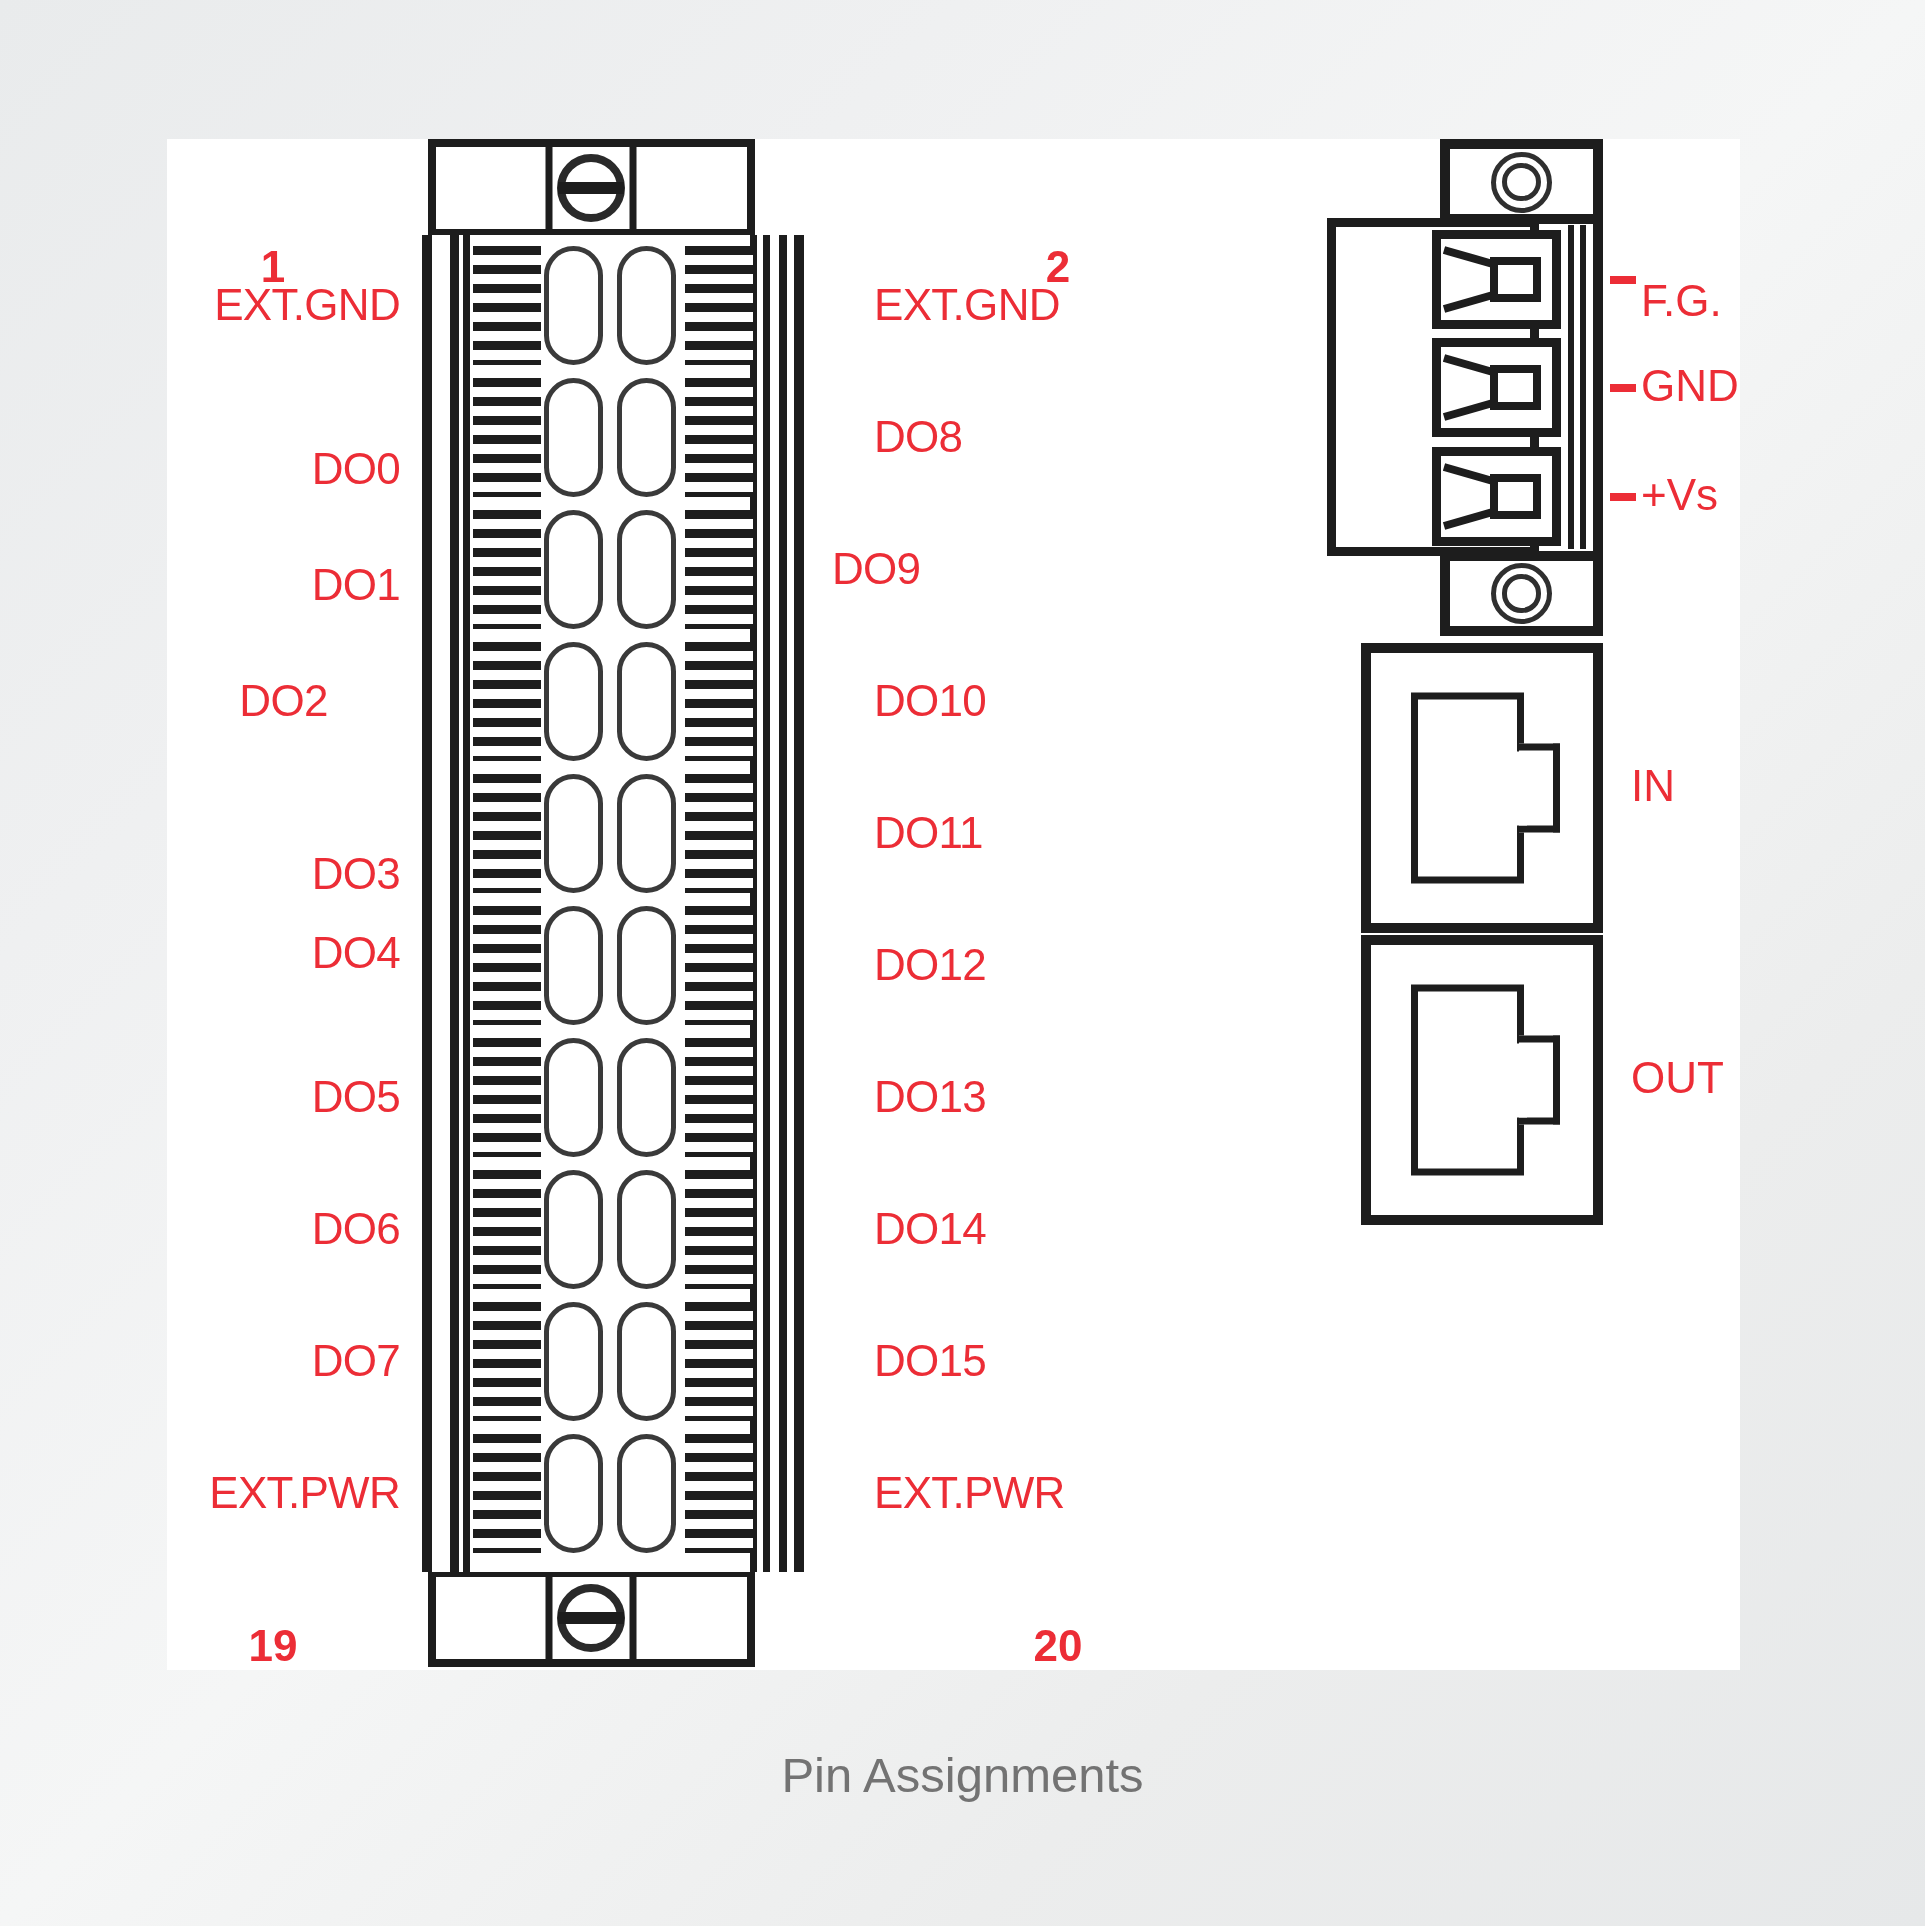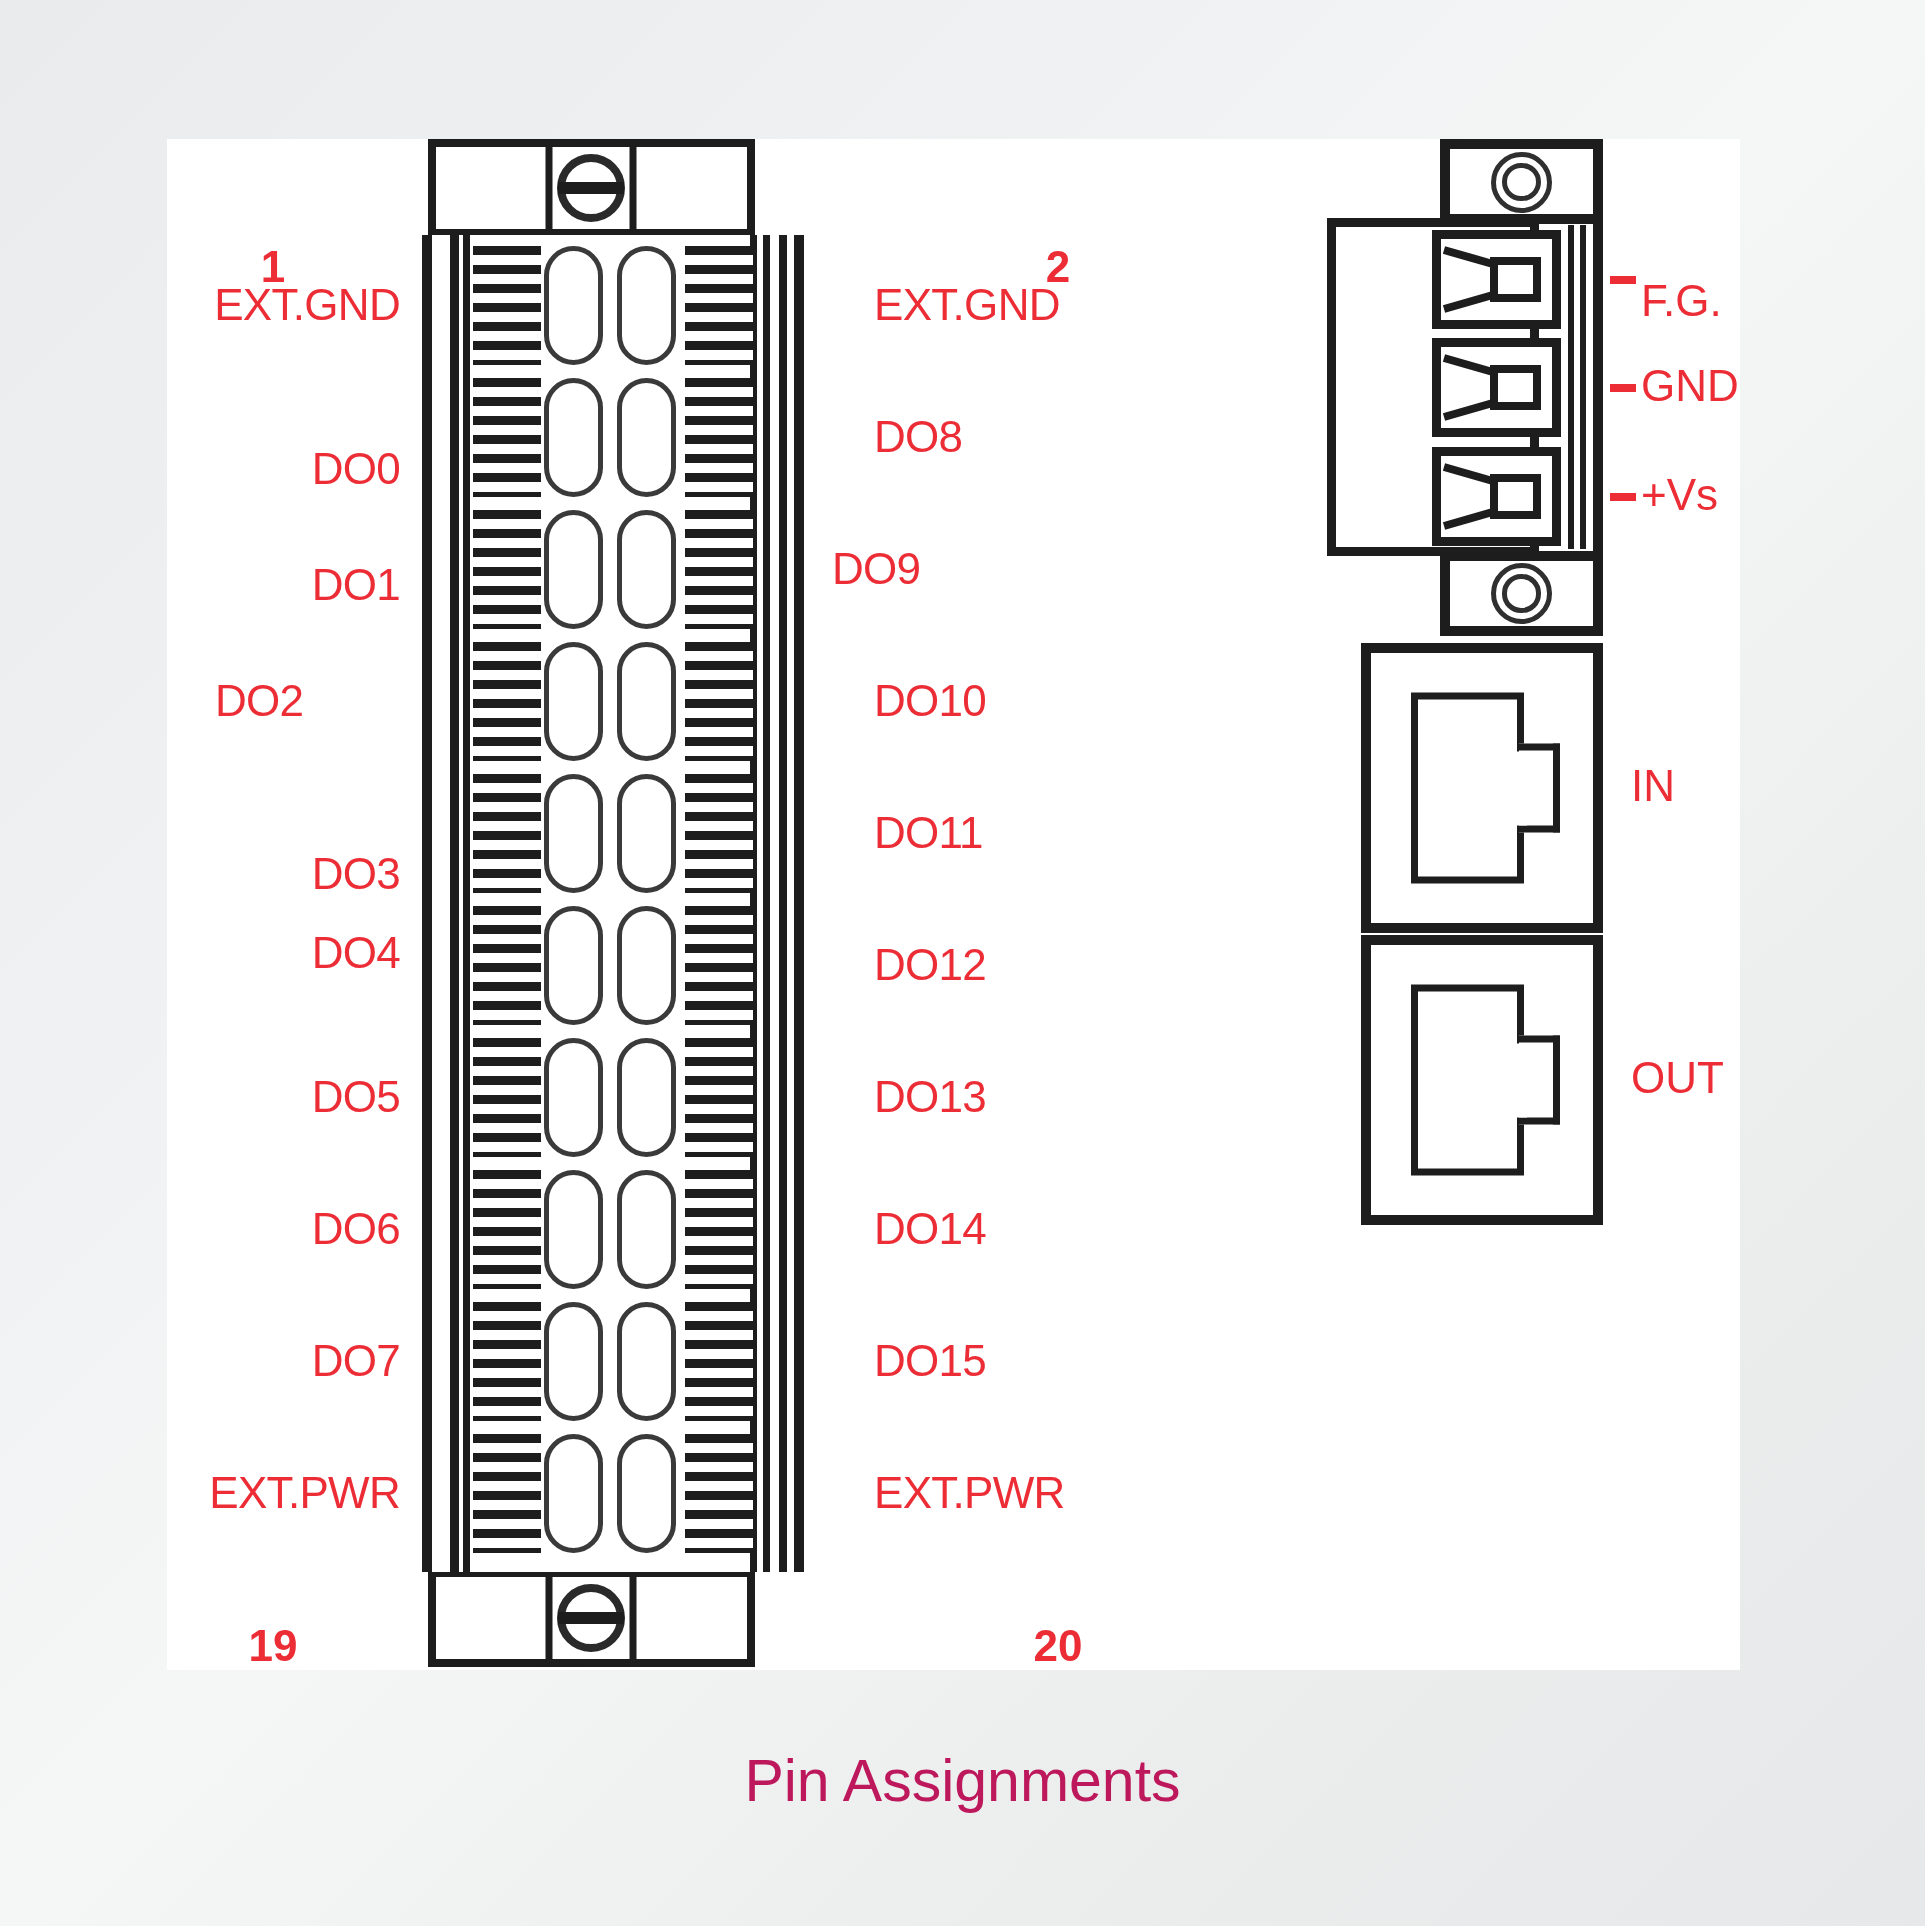--- a/index.html
+++ b/index.html
@@ -267,22 +267,22 @@
     background: #fff;
   }
 
   
   #caption {
     position: absolute;
     left: 0;
     top: 1747px;
     width: 1925px;
     text-align: center;
-    font-size: 59px;
-    color: #be185d;
+    font-size: 49px;
+    color: #737373;
     font-family: "Liberation Sans", sans-serif;
   }
 </style>
 </head>
 <body>
 
 <div id="panel">
 
   <div id="tb">
 
@@ -433,21 +433,21 @@
       <div class="lbl pin-num" style="left: 0px; top: 106px; width: 212px; text-align: center;">1</div>
       <div class="lbl pin-num" style="left: 785px; top: 106px; width: 212px; text-align: center;">2</div>
       <div class="lbl pin-num" style="left: 0px; top: 1485px; width: 212px; text-align: center;">19</div>
       <div class="lbl pin-num" style="left: 785px; top: 1485px; width: 212px; text-align: center;">20</div>
       <div class="lbl pin-name lbl-r" style="left: 0px; top: 144px; width: 233px; text-align: right;">EXT.GND</div>
       <div class="lbl pin-name lbl-l" style="left: 707px; top: 144px; width: 297px; text-align: left;">EXT.GND</div>
       <div class="lbl pin-name lbl-r" style="left: 0px; top: 276px; width: 233px; text-align: right; margin-top: 32px;">DO0</div>
       <div class="lbl pin-name lbl-l" style="left: 707px; top: 276px; width: 297px; text-align: left;">DO8</div>
       <div class="lbl pin-name lbl-r" style="left: 0px; top: 408px; width: 233px; text-align: right; margin-top: 16px;">DO1</div>
       <div class="lbl pin-name lbl-l" style="left: 665px; top: 408px; width: 297px; text-align: left;">DO9</div>
-      <div class="lbl pin-name lbl-r" style="left: 0px; top: 540px; width: 233px; text-align: left; padding-left: 48px;">DO2</div>
+      <div class="lbl pin-name lbl-r" style="left: 0px; top: 540px; width: 233px; text-align: center;">DO2</div>
       <div class="lbl pin-name lbl-l" style="left: 707px; top: 540px; width: 297px; text-align: left;">DO10</div>
       <div class="lbl pin-name lbl-r" style="left: 0px; top: 672px; width: 233px; text-align: right; margin-top: 41px;">DO3</div>
       <div class="lbl pin-name lbl-l" style="left: 707px; top: 672px; width: 297px; text-align: left;">DO11</div>
       <div class="lbl pin-name lbl-r" style="left: 0px; top: 792px; width: 233px; text-align: right;">DO4</div>
       <div class="lbl pin-name lbl-l" style="left: 707px; top: 804px; width: 297px; text-align: left;">DO12</div>
       <div class="lbl pin-name lbl-r" style="left: 0px; top: 936px; width: 233px; text-align: right;">DO5</div>
       <div class="lbl pin-name lbl-l" style="left: 707px; top: 936px; width: 297px; text-align: left;">DO13</div>
       <div class="lbl pin-name lbl-r" style="left: 0px; top: 1068px; width: 233px; text-align: right;">DO6</div>
       <div class="lbl pin-name lbl-l" style="left: 707px; top: 1068px; width: 297px; text-align: left;">DO14</div>
       <div class="lbl pin-name lbl-r" style="left: 0px; top: 1200px; width: 233px; text-align: right;">DO7</div>

